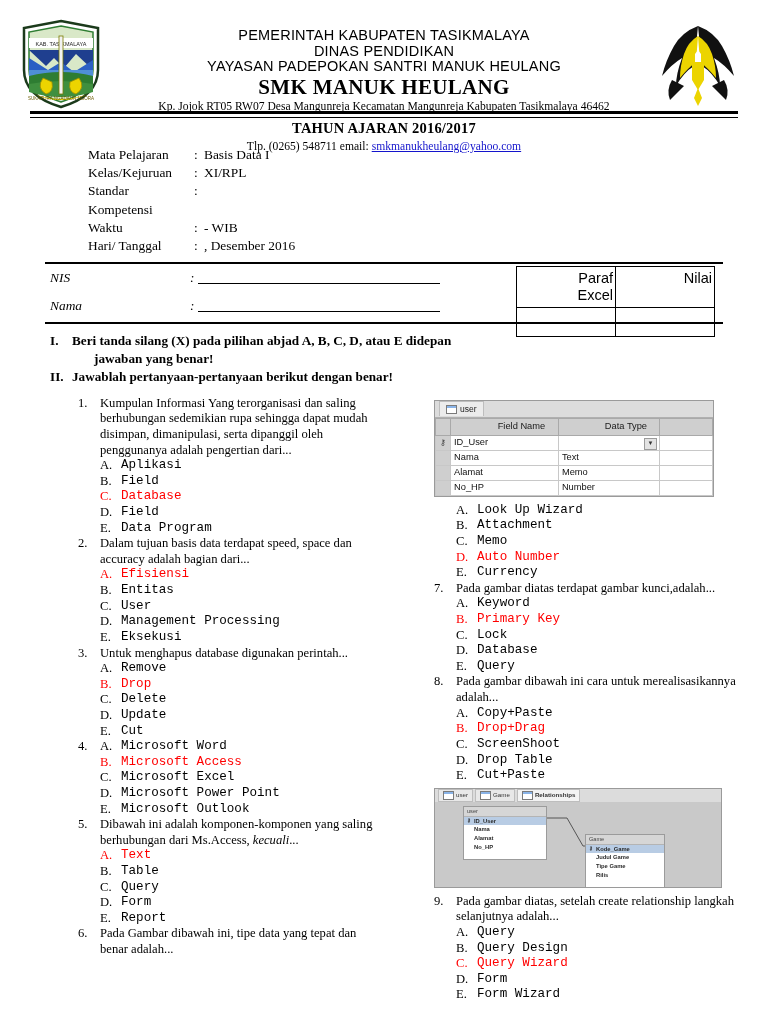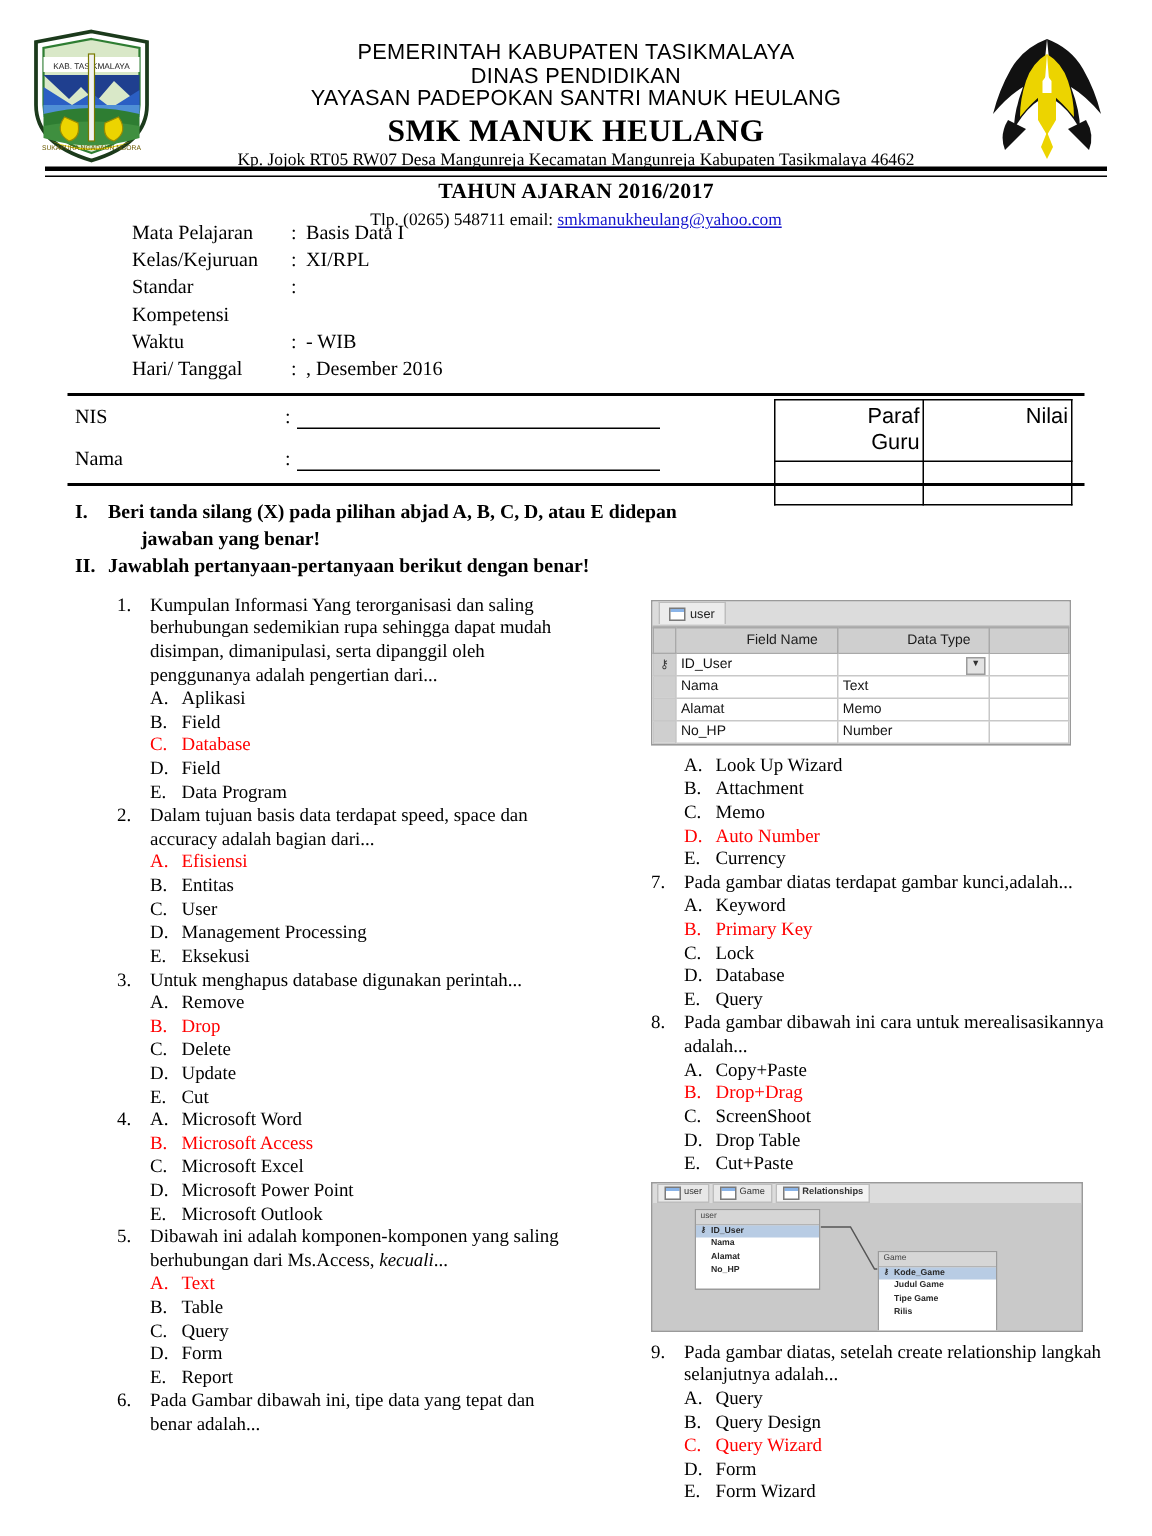--- a/index.html
+++ b/index.html
@@ -124,21 +124,21 @@
   .id-zone {
     position: relative;
     height: 58px;
     margin-top: 6px;
   }
   .id-field {
     position: absolute;
     left: 50px;
     font-size: 13.4px;
     display: flex;
-    align-items: flex-end;
+    font-style: italic;
   }
   .id-field.nis { top: 0px; }
   .id-field.nama { top: 28px; }
   .id-name { width: 140px; flex: 0 0 140px; }
   .id-colon { width: 8px; flex: 0 0 8px; }
   .id-line {
     width: 242px;
     border-bottom: 1.4px solid #000;
     height: 13px;
   }
@@ -209,21 +209,21 @@
   }
   .q-body { flex: 1; }
   .q-text { margin-bottom: 0px; }
   .opt {
     display: flex;
   }
   .opt-letter {
     width: 21px;
     flex: 0 0 21px;
   }
-  .opt-label { flex: 1; }
+  .opt-label { flex: 1; font-family: Liberation Mono, monospace; }
   .correct { color: #ff0000; }
   .kecuali { font-style: italic; }
 
   
   .access-shot {
     width: 280px;
     border: 1px solid #9a9a9a;
     background: #d9d9d9;
     margin: 4px 0 6px 0;
     font-family: "Liberation Sans", sans-serif;
@@ -474,21 +474,21 @@
       <span class="id-name">Nama</span>
       <span class="id-colon">:</span>
       <span class="id-line"></span>
     </div>
 
     <table class="paraf-table">
       <tbody>
           <tr>
         <td class="head">
           <span>Paraf</span><br>
-          <span>Guru</span>
+          <span>Excel</span>
         </td>
         <td class="head">Nilai</td>
       </tr>
       <tr>
         <td class="blank"></td>
         <td class="blank"></td>
       </tr>
     </tbody>
       </table>
   </div>

